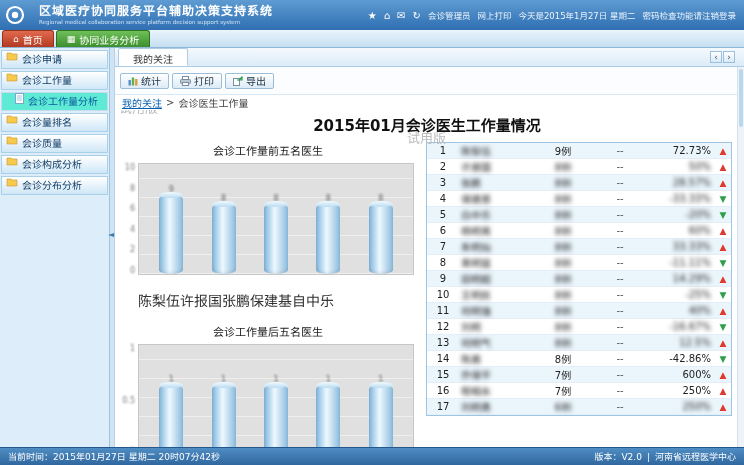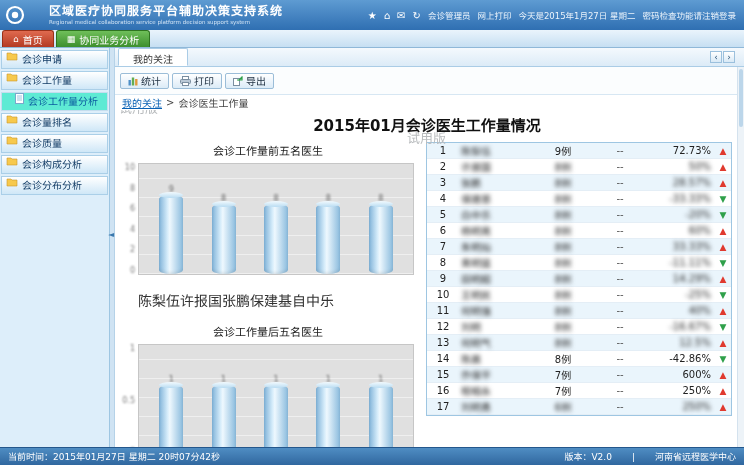--- a/index.html
+++ b/index.html
@@ -2,21 +2,21 @@
 <html lang="zh-CN"><head>
 <meta charset="utf-8">
 <style>
   *{margin:0;padding:0;box-sizing:border-box;}
   html,body{width:744px;height:465px;overflow:hidden;}
   body{font-family:"DejaVu Sans","Liberation Sans",sans-serif;font-size:11px;color:#222;background:#fff;}
   .app{width:744px;height:465px;display:flex;flex-direction:column;}
 
   
   .header{height:30px;background:linear-gradient(#5e9bd2,#2f6fb2);display:flex;align-items:center;justify-content:space-between;padding:0 8px 0 5px;color:#fff;flex:0 0 auto;}
-  .hleft{display:flex;align-items:center;gap:24px;min-width:0;}
+  .hleft{display:flex;align-items:center;gap:14px;min-width:0;}
   .htitle{font-size:12px;font-weight:bold;letter-spacing:1px;line-height:13px;white-space:nowrap;}
   .hsub{font-size:6.5px;color:#cfe2f4;transform:scale(.85);transform-origin:left center;white-space:nowrap;}
   .hright{display:flex;align-items:center;gap:7px;font-size:8.5px;color:#eaf3fb;white-space:nowrap;}
   .hicon{font-size:10px;color:#fff;cursor:pointer;}
   .hlink{cursor:pointer;}
 
   
   .tabrow{height:18px;background:linear-gradient(#eaf4fc,#c6dff2);border-bottom:1px solid #8fb8d8;display:flex;align-items:flex-end;padding-left:2px;gap:2px;flex:0 0 auto;}
   .ntab{height:17px;display:flex;align-items:center;gap:4px;padding:0 10px;font-size:10px;border-radius:3px 3px 0 0;color:#fff;cursor:pointer;}
   .ntab .ticon{font-size:9px;line-height:9px;}
@@ -83,21 +83,21 @@
   .arrow{width:16px;flex:0 0 16px;text-align:center;font-size:9px;}
   .arrow.up{color:#e03a2f;}
   .arrow.down{color:#2fa04a;}
 
   
   .vscroll{position:absolute;right:0;top:19px;bottom:0;width:7px;background:#edf3f8;border-left:1px solid #d4e2ee;}
   .vthumb{position:absolute;top:2px;left:1px;width:4px;height:58px;background:#bcd6ea;border-radius:2px;cursor:grab;}
 
   
   .footer{height:18px;flex:0 0 auto;background:linear-gradient(#4f8dc3,#30679f);border-top:1px solid #24578c;display:flex;align-items:center;justify-content:space-between;padding:0 8px;color:#fff;font-size:9px;}
-  .fright{display:flex;align-items:center;gap:20px;}
+  .fright{display:flex;align-items:center;gap:5px;}
 </style>
 </head>
 <body>
 
 <div class="app">
 
   <div class="header">
     <div class="hleft">
       <span class="sicon">
         <svg width="20" height="20" viewBox="0 0 20 20">

